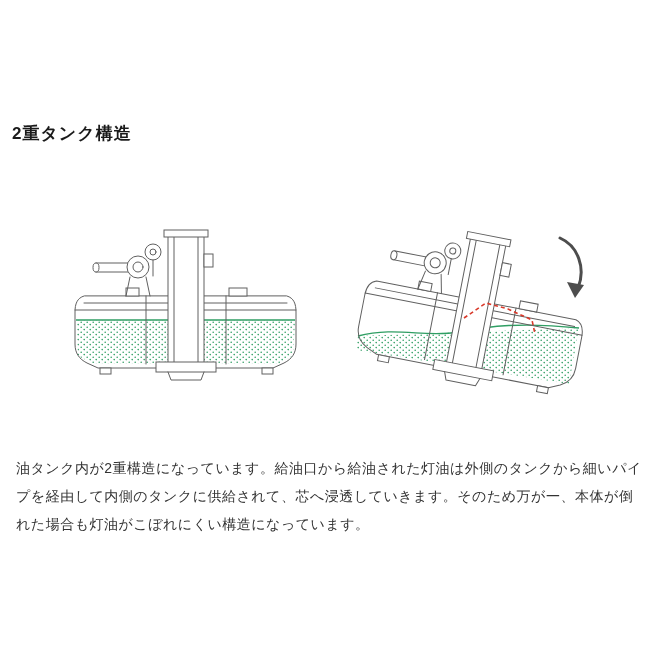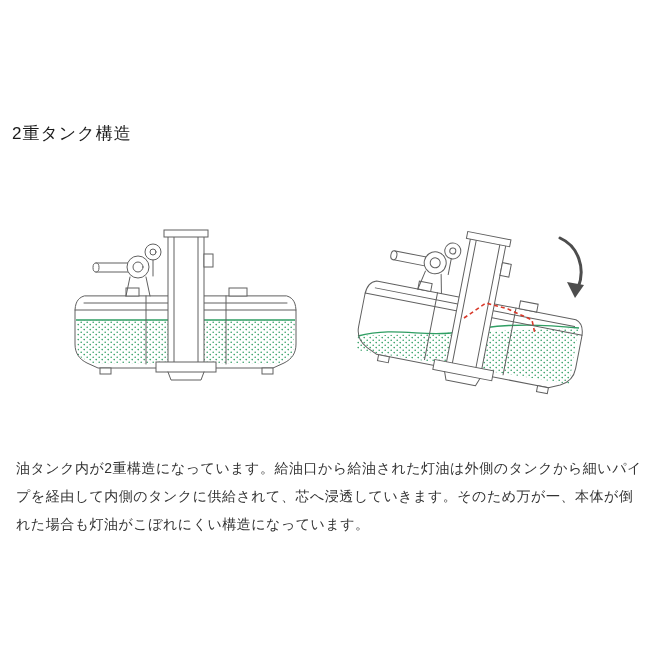--- a/index.html
+++ b/index.html
@@ -10,21 +10,21 @@
     font-family:"Liberation Sans","DejaVu Sans",sans-serif;
     color:var(--text,#333);
     overflow:hidden;
     margin:0 auto;
   }
   .title{
     position:absolute;
     left:12px;top:122px;
     margin:0;
     font-size:17px;
-    font-weight:normal;
+    font-weight:bold;
     letter-spacing:1px;
     color:var(--title,#1a1a1a);
   }
   .figure{position:absolute;left:0;top:0;width:650px;height:650px;pointer-events:none;}
   .diag{position:absolute;}
   .body-text{
     position:absolute;
     left:12px;top:450px;
     width:628px;
     margin:4px;

